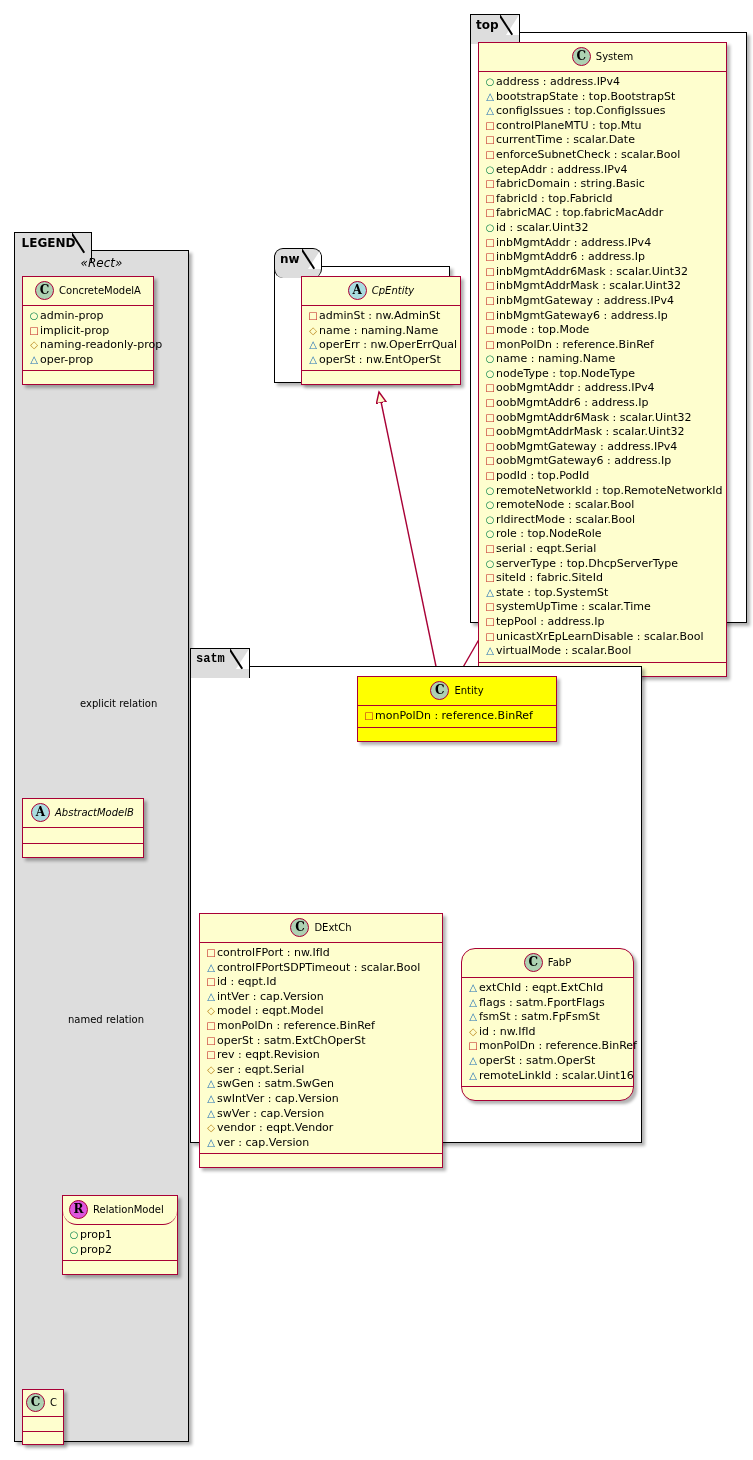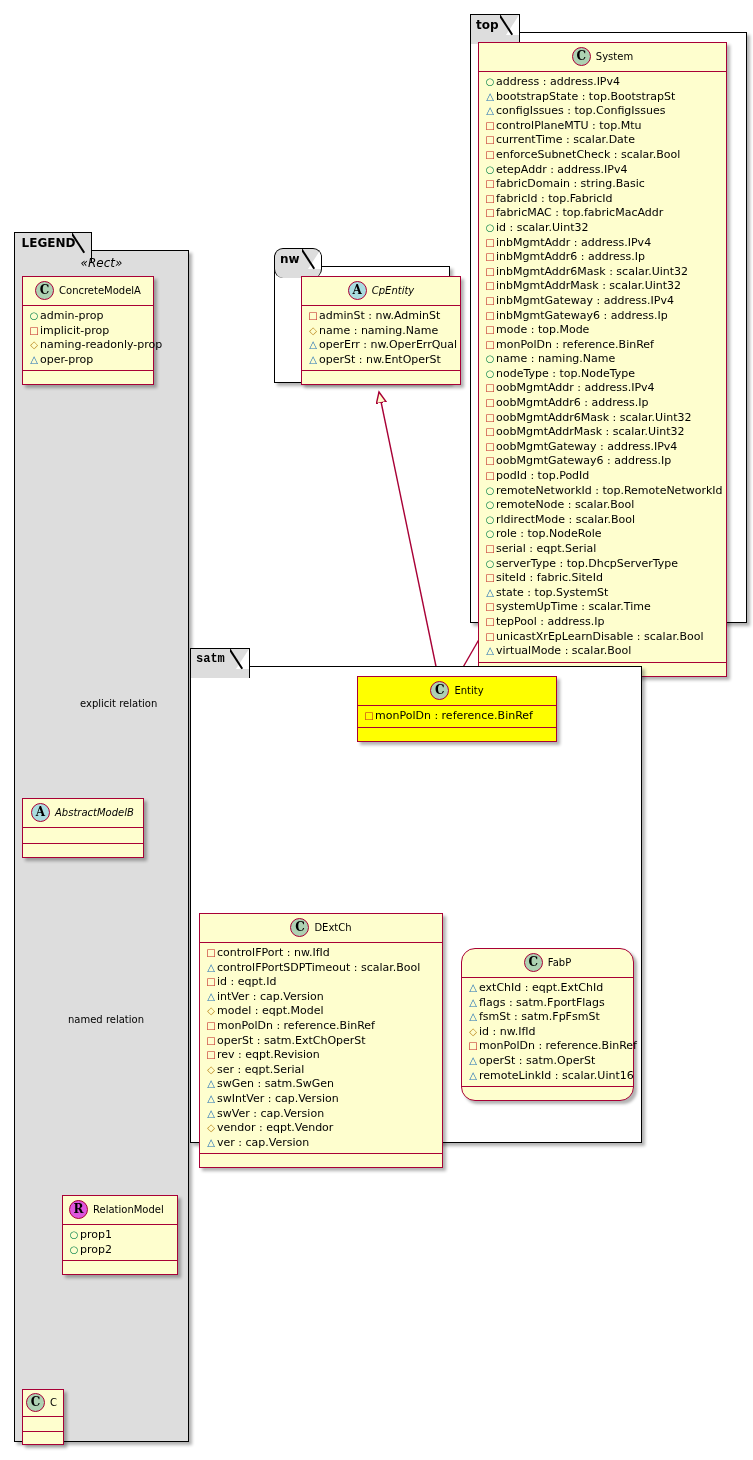--- a/index.html
+++ b/index.html
@@ -221,21 +221,21 @@
 
 <div class="uml-class" style="left:22px; top:798px; width:122px;">
   <div class="uml-header" style="text-align:left; padding-left:8px;">
     <span class="badge badge-a">A</span><span class="uml-title italic">AbstractModelB</span>
   </div>
   <div class="uml-attrs" style="min-height:9px;"></div>
   <div class="uml-methods"></div>
 </div>
 
 <div class="uml-class" style="left:62px; top:1195px; width:116px;">
-  <div class="uml-header" style="text-align:left; padding-left:6px;">
+  <div class="uml-header" style="text-align:left; padding-left:6px;border-radius:14px;">
     <span class="badge badge-r">R</span><span class="uml-title">RelationModel</span>
   </div>
   <div class="uml-attrs">
       <div class="attr-row"><span class="mk mk-circle">○</span><span>prop1</span></div>
       <div class="attr-row"><span class="mk mk-circle">○</span><span>prop2</span></div>
     </div>
   <div class="uml-methods"></div>
 </div>
 
 <div class="uml-class" style="left:22px; top:1389px; width:42px;">

